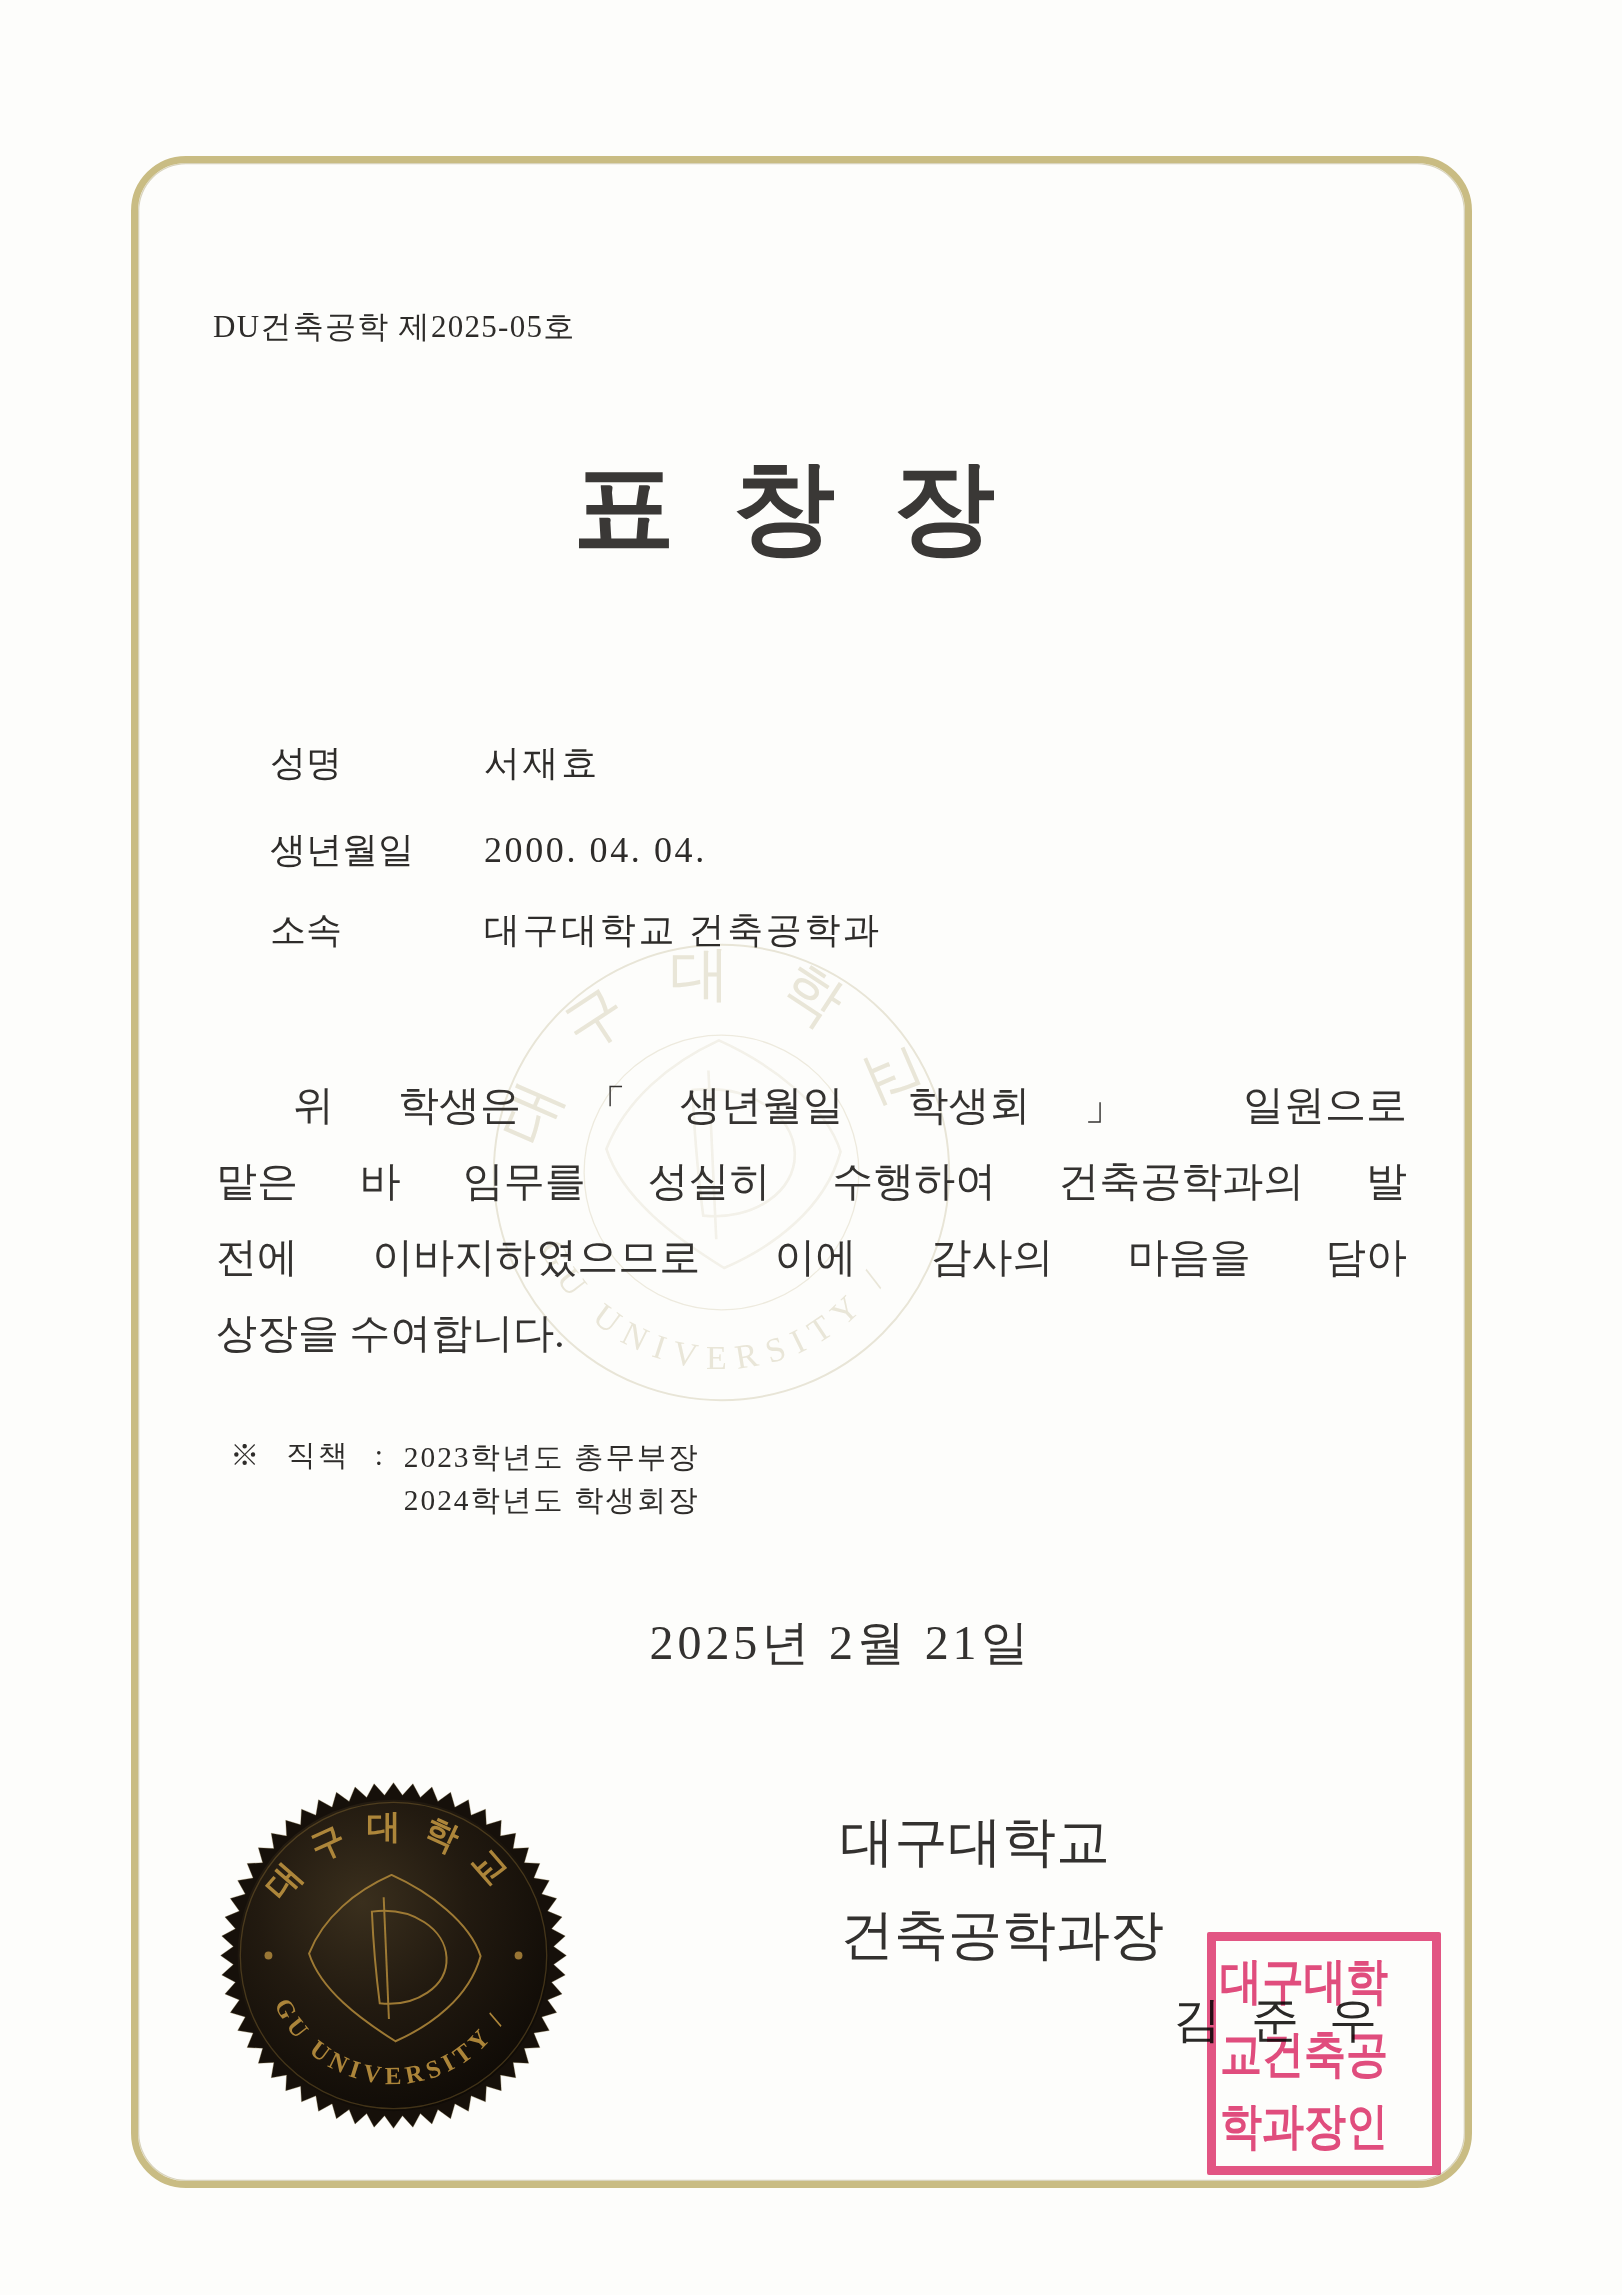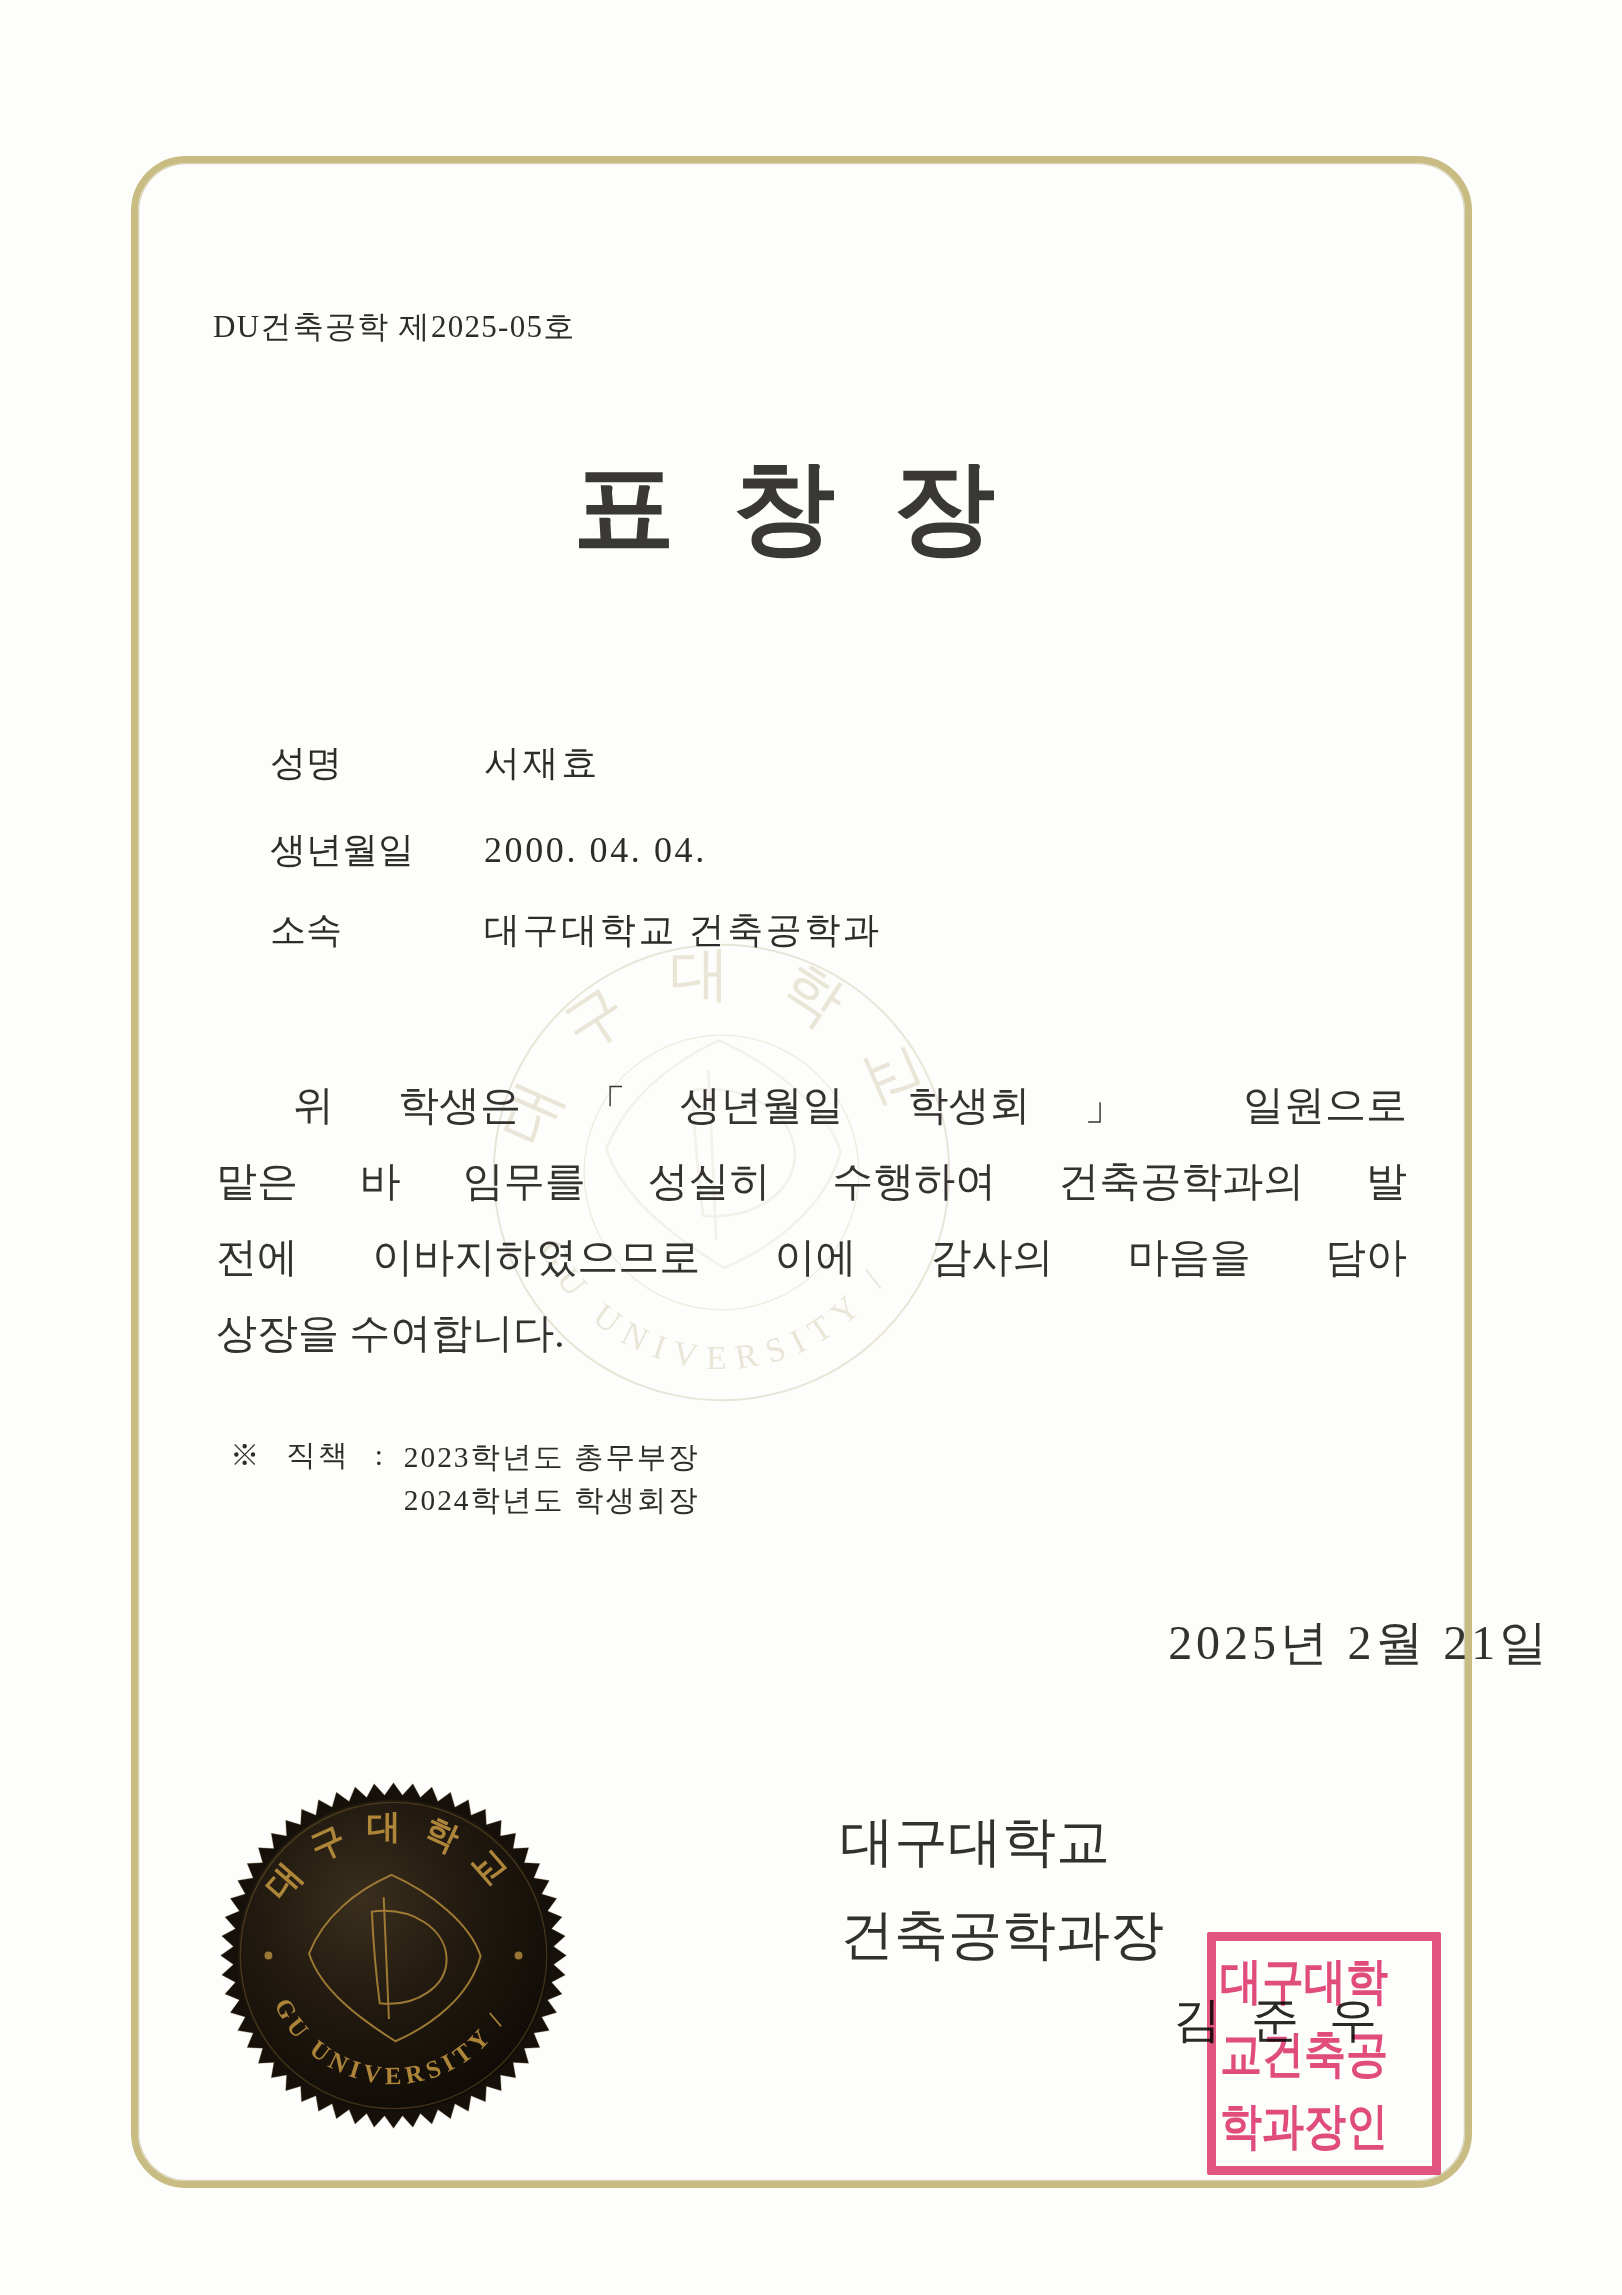--- a/index.html
+++ b/index.html
@@ -65,21 +65,21 @@
     left: 230px; top: 1436px;
     font-size: 29.4px;
     display: flex; align-items: flex-start;
   }
   .note-prefix { word-spacing: 14.4px; letter-spacing: 2.6px; white-space: nowrap; }
   .note-roles { margin-left: 18.3px; }
   .note-roles div { line-height: 43px; letter-spacing: 2px; white-space: nowrap; }
   .issue-date {
     position: absolute;
     left: 131px; top: 1611px; width: 1420px;
-    text-align: right;
+    text-align: center;
     font-size: 48px; letter-spacing: 3.9px;
     color: #343230;
   }
   .sig-line {
     position: absolute;
     left: 840px; width: 553px;
     font-size: 54px;
     text-align: justify;
     text-align-last: justify;
     white-space: nowrap;

